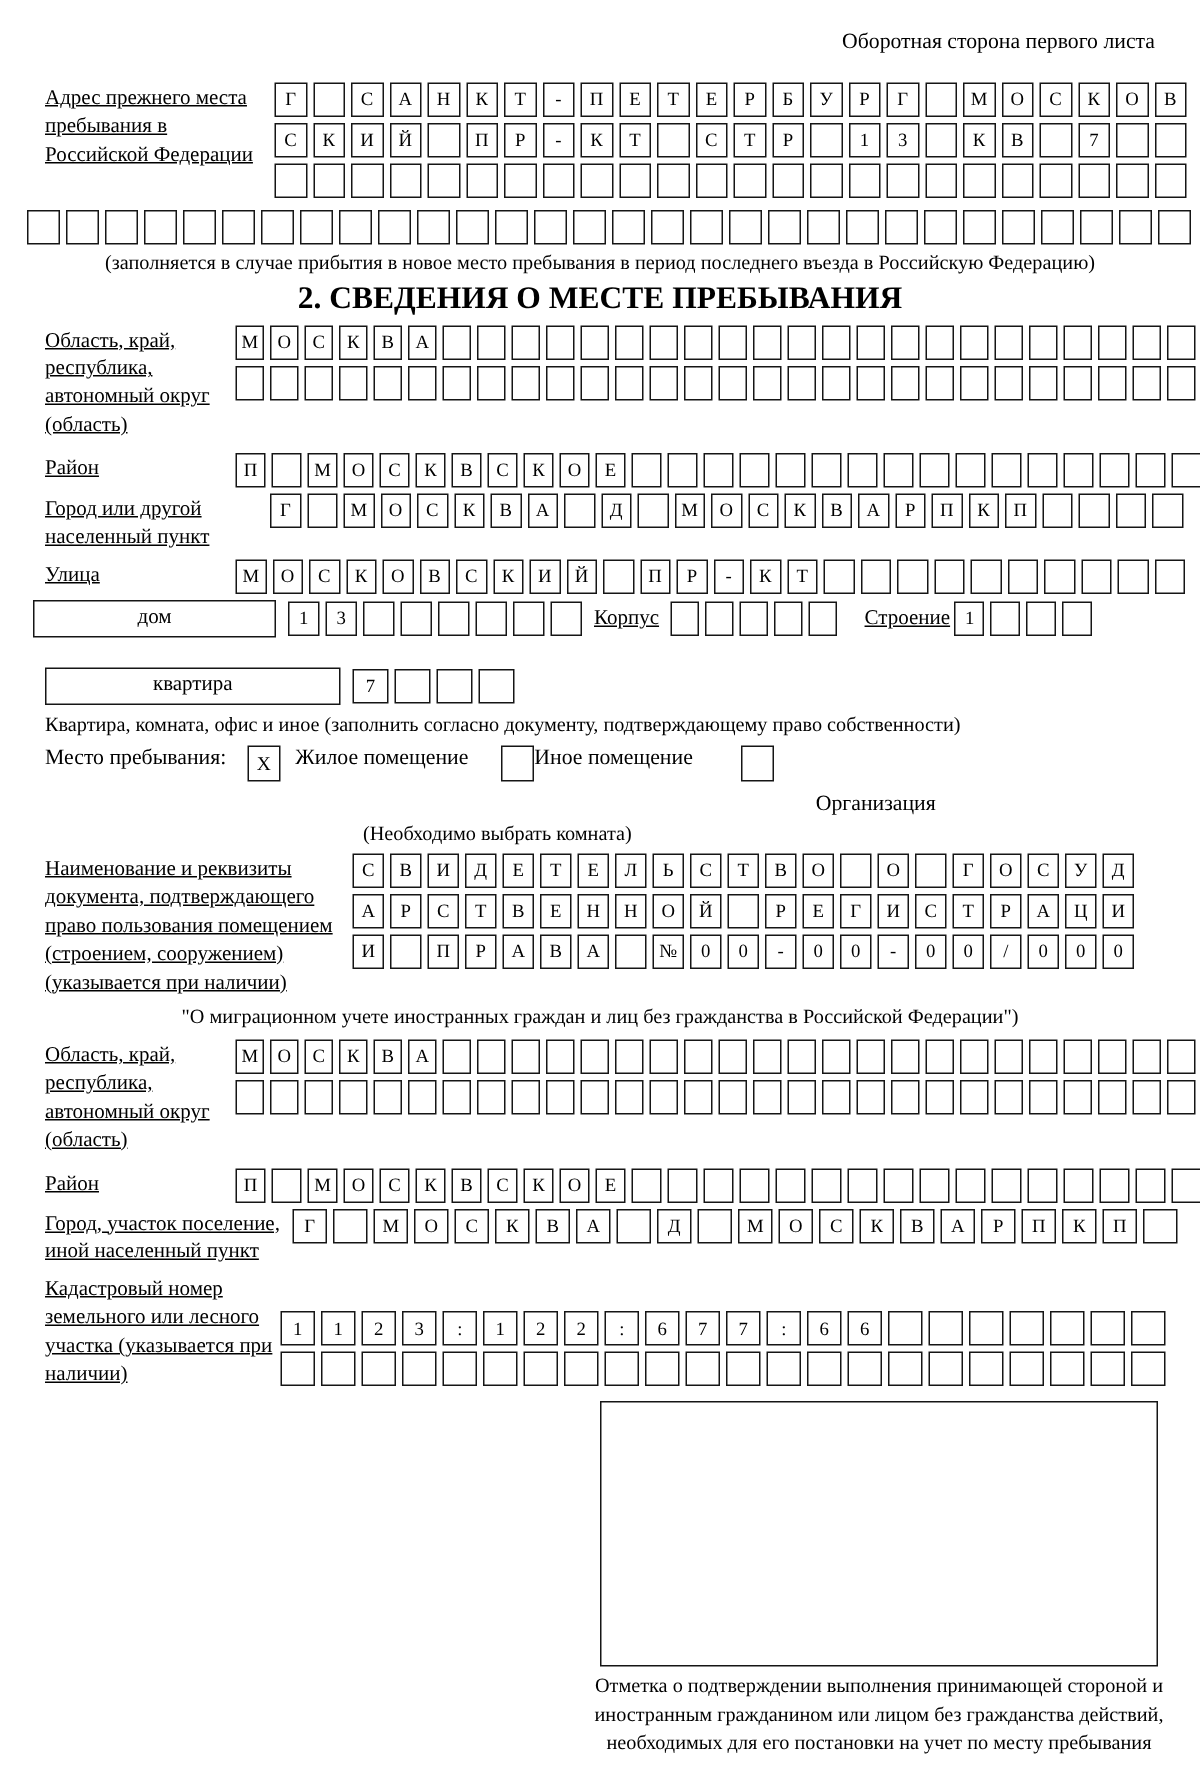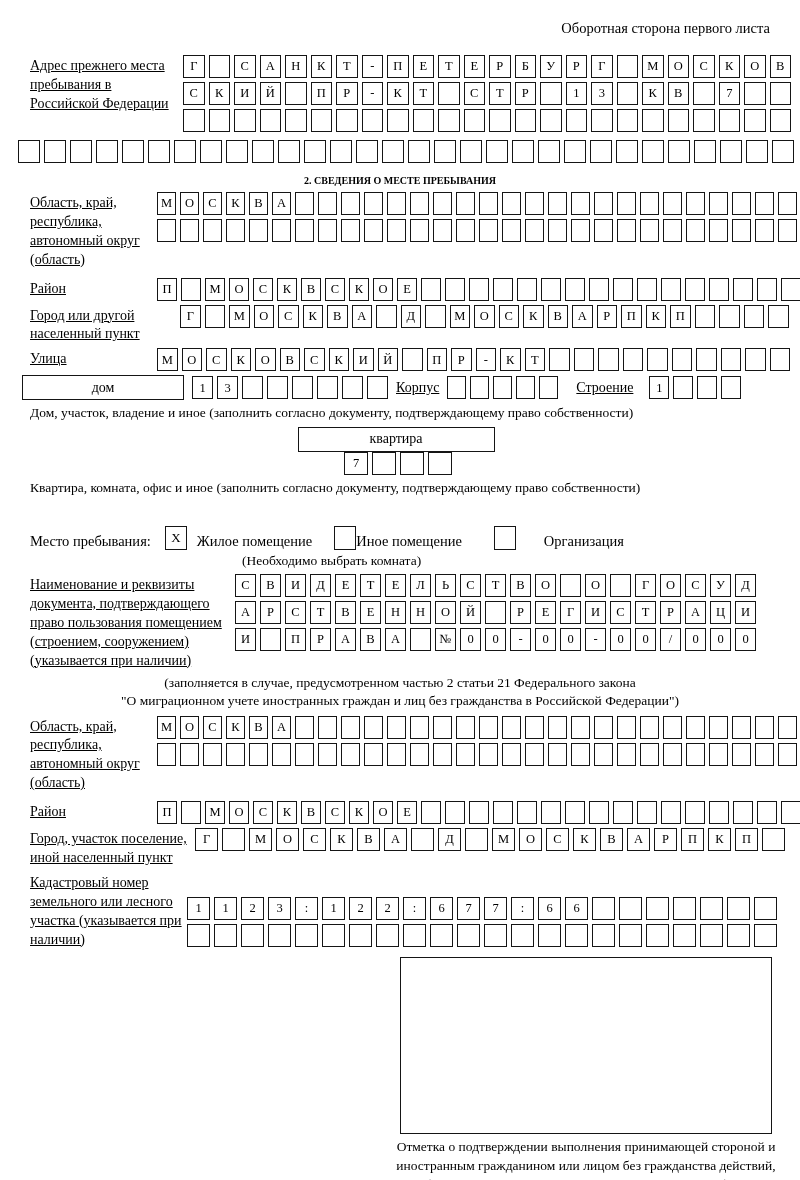--- a/index.html
+++ b/index.html
@@ -22,23 +22,23 @@
   .widebox{
     flex:none;box-sizing:border-box;height:25px;border:1.7px solid #151515;
     display:flex;align-items:center;justify-content:center;font-size:14px;
   }
   .cb{
     flex:none;box-sizing:border-box;width:22px;height:24px;border:1.7px solid #151515;
     display:flex;align-items:center;justify-content:center;font-size:13px;
   }
   .cap{font-size:13.5px;line-height:1.3;}
   .cap-c{text-align:center;}
-  .h-bold{font-weight:700;font-size:10px;text-align:center;margin:12px 0 6px 0;}
+  .h-bold{font-weight:700;font-size:21px;text-align:center;margin:2px 0 6px 0;}
   .full-row{margin-left:-12px;margin-top:0;}
-  .mesto-line{display:flex;align-items:flex-end;font-size:14.5px;margin-bottom:2px;}
+  .mesto-line{display:flex;align-items:flex-start;font-size:14.5px;margin-bottom:2px;}
   .stamp-area{margin-left:355px;width:402px;margin-top:6px;}
   .stamp-box{box-sizing:border-box;width:372px;height:177px;border:1.8px solid #151515;margin:0 auto 4px auto;background:#fff;}
   .offset-rows{margin-top:25px;}
 </style>
 </head>
 <body>
 
 <div class="page">
 
   <div class="top-right">Оборотная сторона первого листа</div>
@@ -151,20 +151,21 @@
       <div class="cell"></div>
       <div class="cell"></div>
       <div class="cell"></div>
       <div class="cell"></div>
       <div class="cell"></div>
       <div class="cell"></div>
       <div class="cell"></div>
       <div class="cell"></div>
       <div class="cell"></div>
     </div>
+  <div class="cap cap-c" style="margin-top:3px;">(заполняется в случае прибытия в новое место пребывания в период последнего въезда в Российскую Федерацию)</div>
 
   <div class="h-bold">2. СВЕДЕНИЯ О МЕСТЕ ПРЕБЫВАНИЯ</div>
 
   <div class="frow" style="margin-bottom:8px;">
     <div class="flabel" style="width:127px;">Область, край, республика, автономный округ (область)</div>
     <div class="rowstack">
       <div class="cells" style="--cw:19px">
           <div class="cell">М</div>
           <div class="cell">О</div>
           <div class="cell">С</div>
@@ -336,31 +337,30 @@
         <div class="cell"></div>
       </div>
     <div class="flabel" style="margin:0 8px 0 4px;">Корпус</div>
     <div class="cells" style="--cw:19px">
         <div class="cell"></div>
         <div class="cell"></div>
         <div class="cell"></div>
         <div class="cell"></div>
         <div class="cell"></div>
       </div>
-    <div class="flabel" style="margin:0 16px 0 14px;">Строение</div>
+    <div class="flabel" style="margin:0 3px 0 14px;">Строение</div>
     <div class="cells" style="--cw:20px">
         <div class="cell">1</div>
         <div class="cell"></div>
         <div class="cell"></div>
         <div class="cell"></div>
       </div>
   </div>
-  <div class="cap">Дом, участок, владение и иное (заполнить согласно документу, подтверждающему право собственности)</div>
-
-  <div class="frow" style="margin-top:5px;align-items:center;flex-direction:column;">
+
+  <div class="frow" style="margin-top:20px;align-items:center;">
     <div class="widebox" style="width:197px;margin-right:8px;">квартира</div>
     <div class="cells" style="--cw:24px">
         <div class="cell">7</div>
         <div class="cell"></div>
         <div class="cell"></div>
         <div class="cell"></div>
       </div>
   </div>
   <div class="cap">Квартира, комната, офис и иное (заполнить согласно документу, подтверждающему право собственности)</div>
 
@@ -443,21 +443,20 @@
           <div class="cell">0</div>
           <div class="cell">0</div>
           <div class="cell">/</div>
           <div class="cell">0</div>
           <div class="cell">0</div>
           <div class="cell">0</div>
         </div>
     </div>
   </div>
 
-  <div class="cap cap-c">(заполняется в случае, предусмотренном частью 2 статьи 21 Федерального закона</div>
   <div class="cap cap-c" style="margin-bottom:6px;">"О миграционном учете иностранных граждан и лиц без гражданства в Российской Федерации")</div>
 
   <div class="frow" style="margin-bottom:8px;">
     <div class="flabel" style="width:127px;">Область, край, республика, автономный округ (область)</div>
     <div class="rowstack">
       <div class="cells" style="--cw:19px">
           <div class="cell">М</div>
           <div class="cell">О</div>
           <div class="cell">С</div>
           <div class="cell">К</div>

